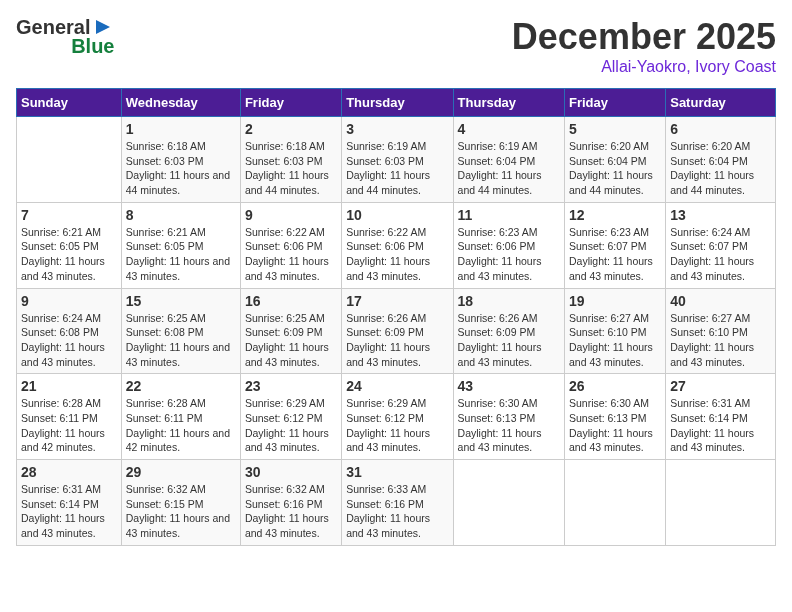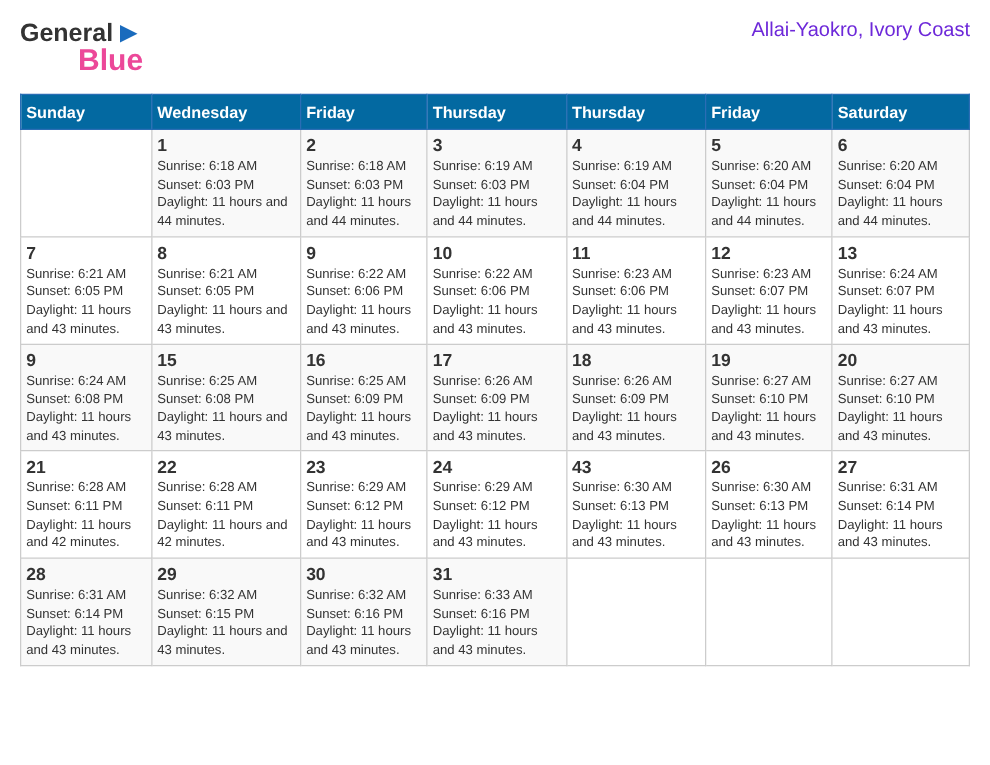--- a/index.html
+++ b/index.html
@@ -37,21 +37,21 @@
       font-size: 16px;
       font-weight: normal;
       color: #6d28d9;
     }
     table {
       width: 100%;
       border-collapse: collapse;
       font-size: 11px;
     }
     thead tr th {
-      background-color: #0369a1;
+      background-color: #4c1d95;
       color: #fff;
       padding: 6px 4px;
       text-align: left;
       font-size: 13px;
       border: 1px solid #2a6db5;
     }
     tbody tr td {
       border: 1px solid #ccc;
       padding: 4px 4px;
       vertical-align: top;
@@ -82,23 +82,24 @@
 <body>
 
 <div class="header">
   <div class="logo">
     <div class="logo-top-row">
       <span style="font-size:20px;font-weight:bold;color:#333;">General</span>
       <svg width="22" height="22" viewBox="0 0 22 22" style="margin-left:2px;margin-top:-2px;">
         <polygon points="4,4 18,11 4,18" fill="#1a6bbd"></polygon>
       </svg>
     </div>
-    <span style="font-size:24px;font-weight:bold;color:#ec4899;margin-top:-4px;">Blue</span>
+    <span style="font-size:20px;font-weight:bold;color:#15803d;margin-top:-4px;">Blue</span>
   </div>
   <div class="title-block">
+    <h1>December 2025</h1>
     <h2>Allai-Yaokro, Ivory Coast</h2>
   </div>
 </div>
 
 <table>
   <thead>
     <tr>
       <th>Sunday</th>
       <th>Wednesday</th>
       <th>Friday</th>
@@ -185,21 +186,21 @@
       </td>
         <td>
         <span class="day-num">18</span>
         <span class="day-info">Sunrise: 6:26 AM<br>Sunset: 6:09 PM<br>Daylight: 11 hours and 43 minutes.</span>
       </td>
         <td>
         <span class="day-num">19</span>
         <span class="day-info">Sunrise: 6:27 AM<br>Sunset: 6:10 PM<br>Daylight: 11 hours and 43 minutes.</span>
       </td>
         <td>
-        <span class="day-num">20</span>
+        <span class="day-num">40</span>
         <span class="day-info">Sunrise: 6:27 AM<br>Sunset: 6:10 PM<br>Daylight: 11 hours and 43 minutes.</span>
       </td>
       </tr>
       <tr>
         <td>
         <span class="day-num">21</span>
         <span class="day-info">Sunrise: 6:28 AM<br>Sunset: 6:11 PM<br>Daylight: 11 hours and 42 minutes.</span>
       </td>
         <td>
         <span class="day-num">22</span>

